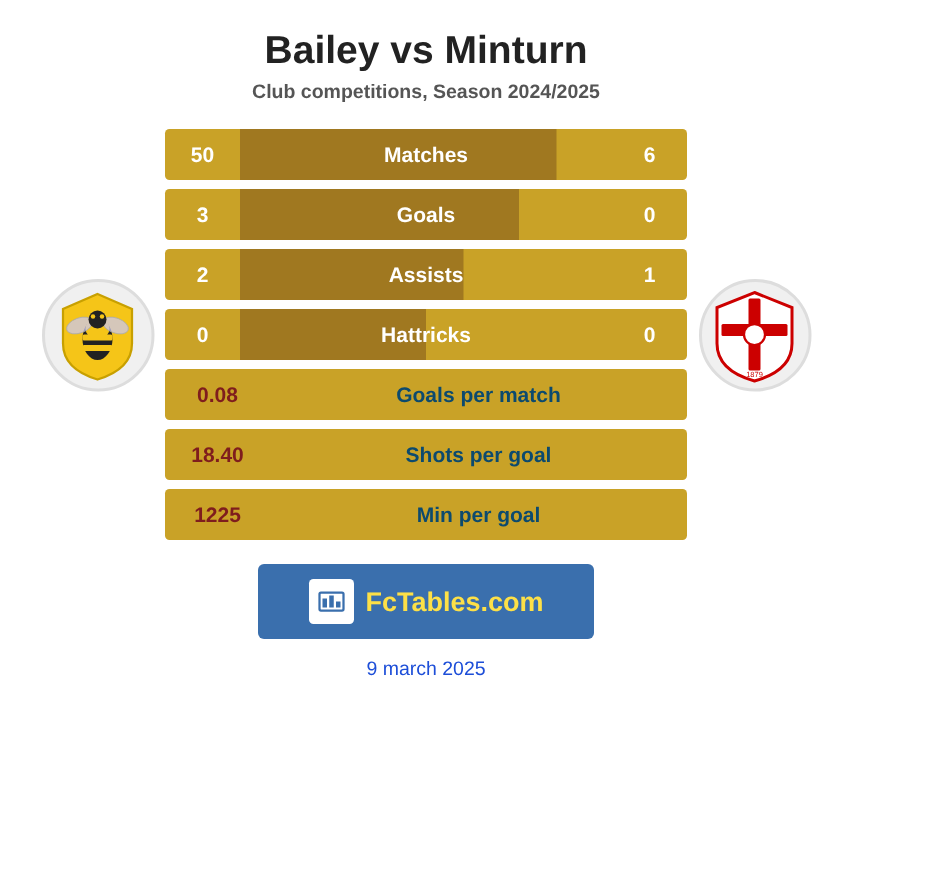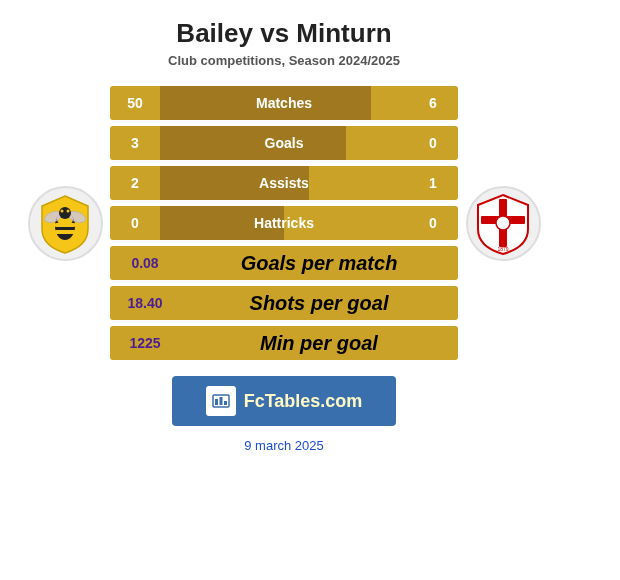--- a/index.html
+++ b/index.html
@@ -125,21 +125,21 @@
 
     
     .stat-row-single {
       display: flex;
       align-items: center;
       height: 34px;
     }
 
     .stat-row-single .left-val {
       background: #c9a227;
-      color: #4c1d95;
+      color: #7f1d1d;
       font-weight: bold;
       font-size: 14px;
       width: 70px;
       height: 34px;
       display: flex;
       align-items: center;
       justify-content: center;
       border-radius: 3px 0 0 3px;
       flex-shrink: 0;
     }
@@ -148,32 +148,31 @@
       flex: 1;
       height: 34px;
       background: #c9a227;
       display: flex;
       align-items: center;
       justify-content: center;
       border-radius: 0 3px 3px 0;
     }
 
     .stat-row-single .bar-label {
-      color: #000000;
-      font-size: 20px;
-      font-weight: bold;
-      font-style: italic;
+      color: #0c4a6e;
+      font-size: 14px;
+      font-weight: bold;
     }
 
     
 
     .fctables-logo {
       margin-top: 16px;
       background: #3a6fad;
-      color: #fef9c3;
+      color: #fde047;
       padding: 10px 34px;
       border-radius: 4px;
       font-size: 18px;
       font-weight: bold;
       display: flex;
       align-items: center;
       gap: 8px;
     }
 
     .fctables-logo .fc-icon {

